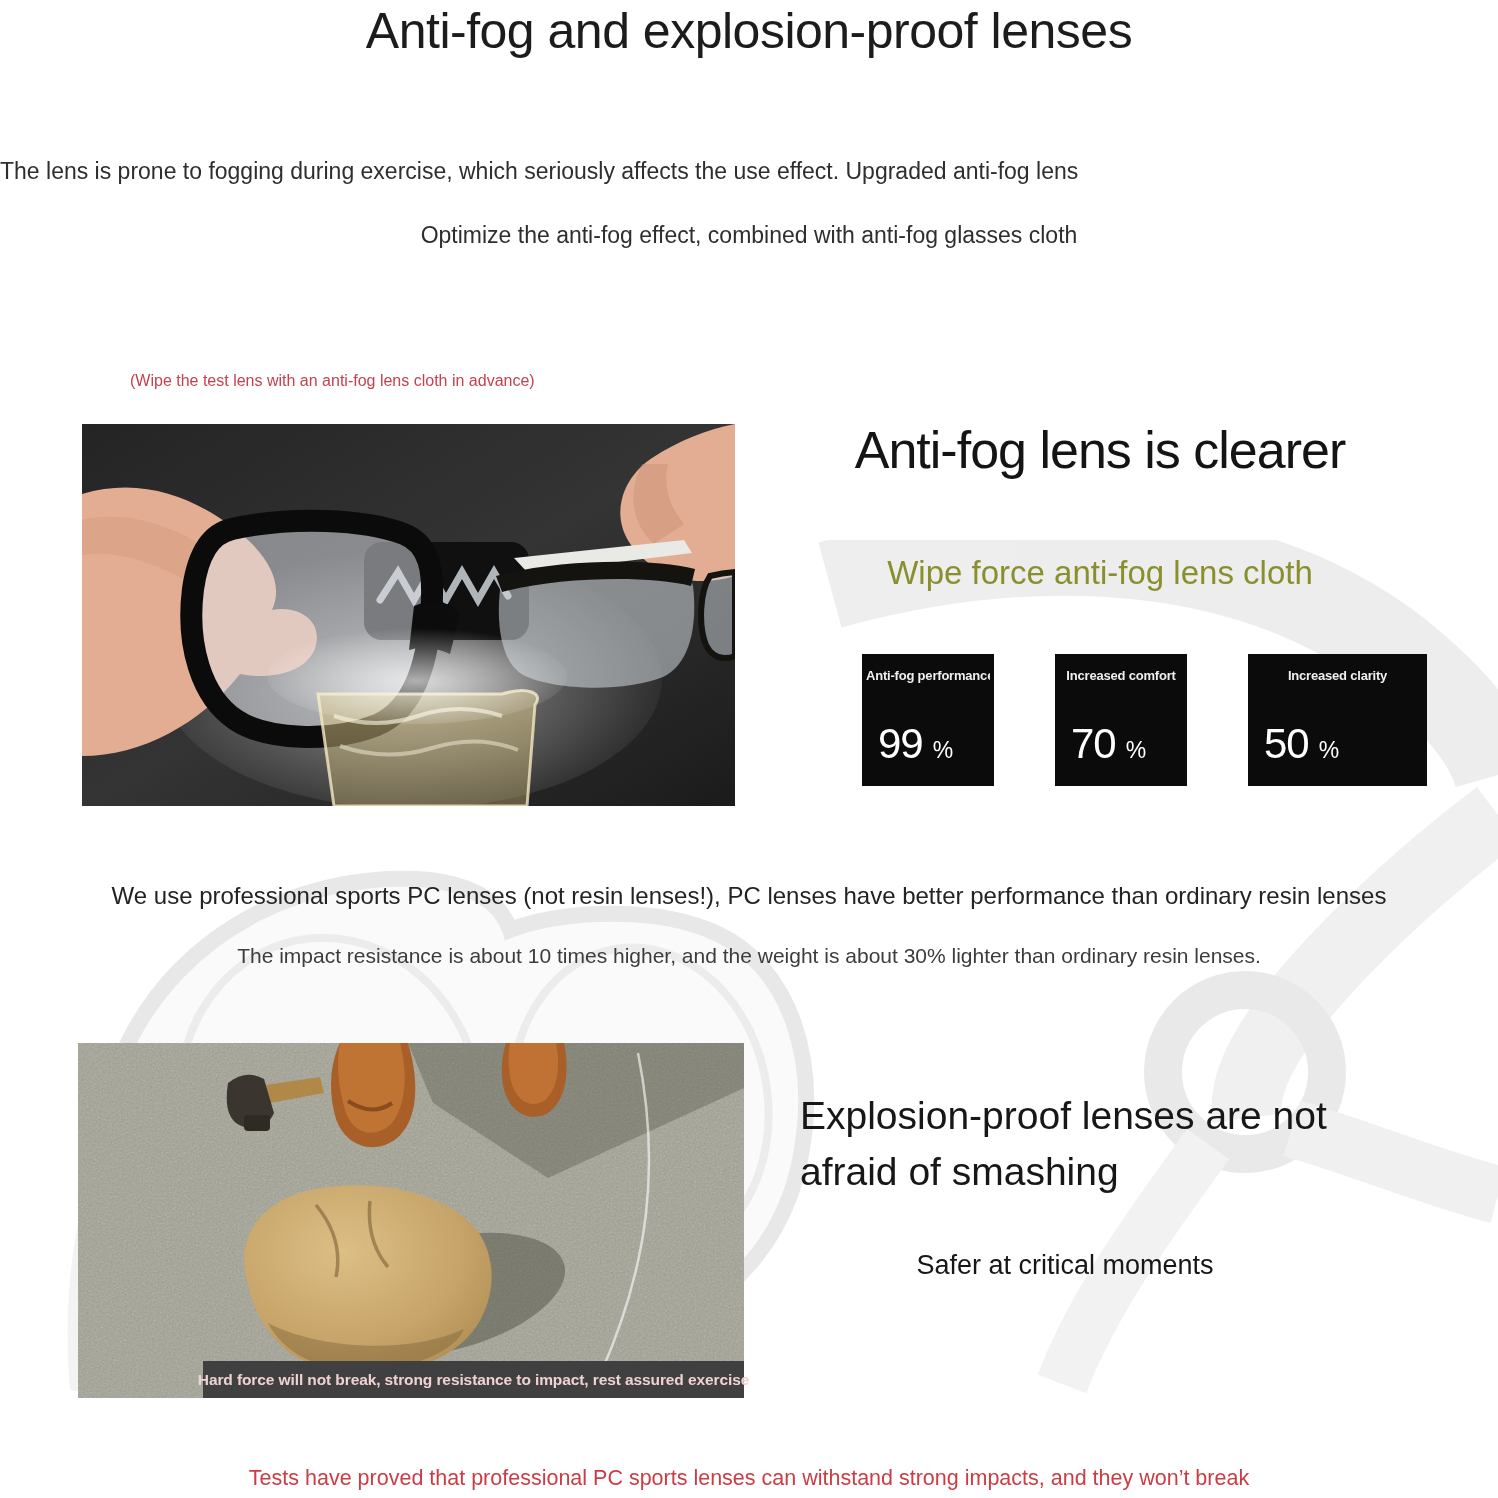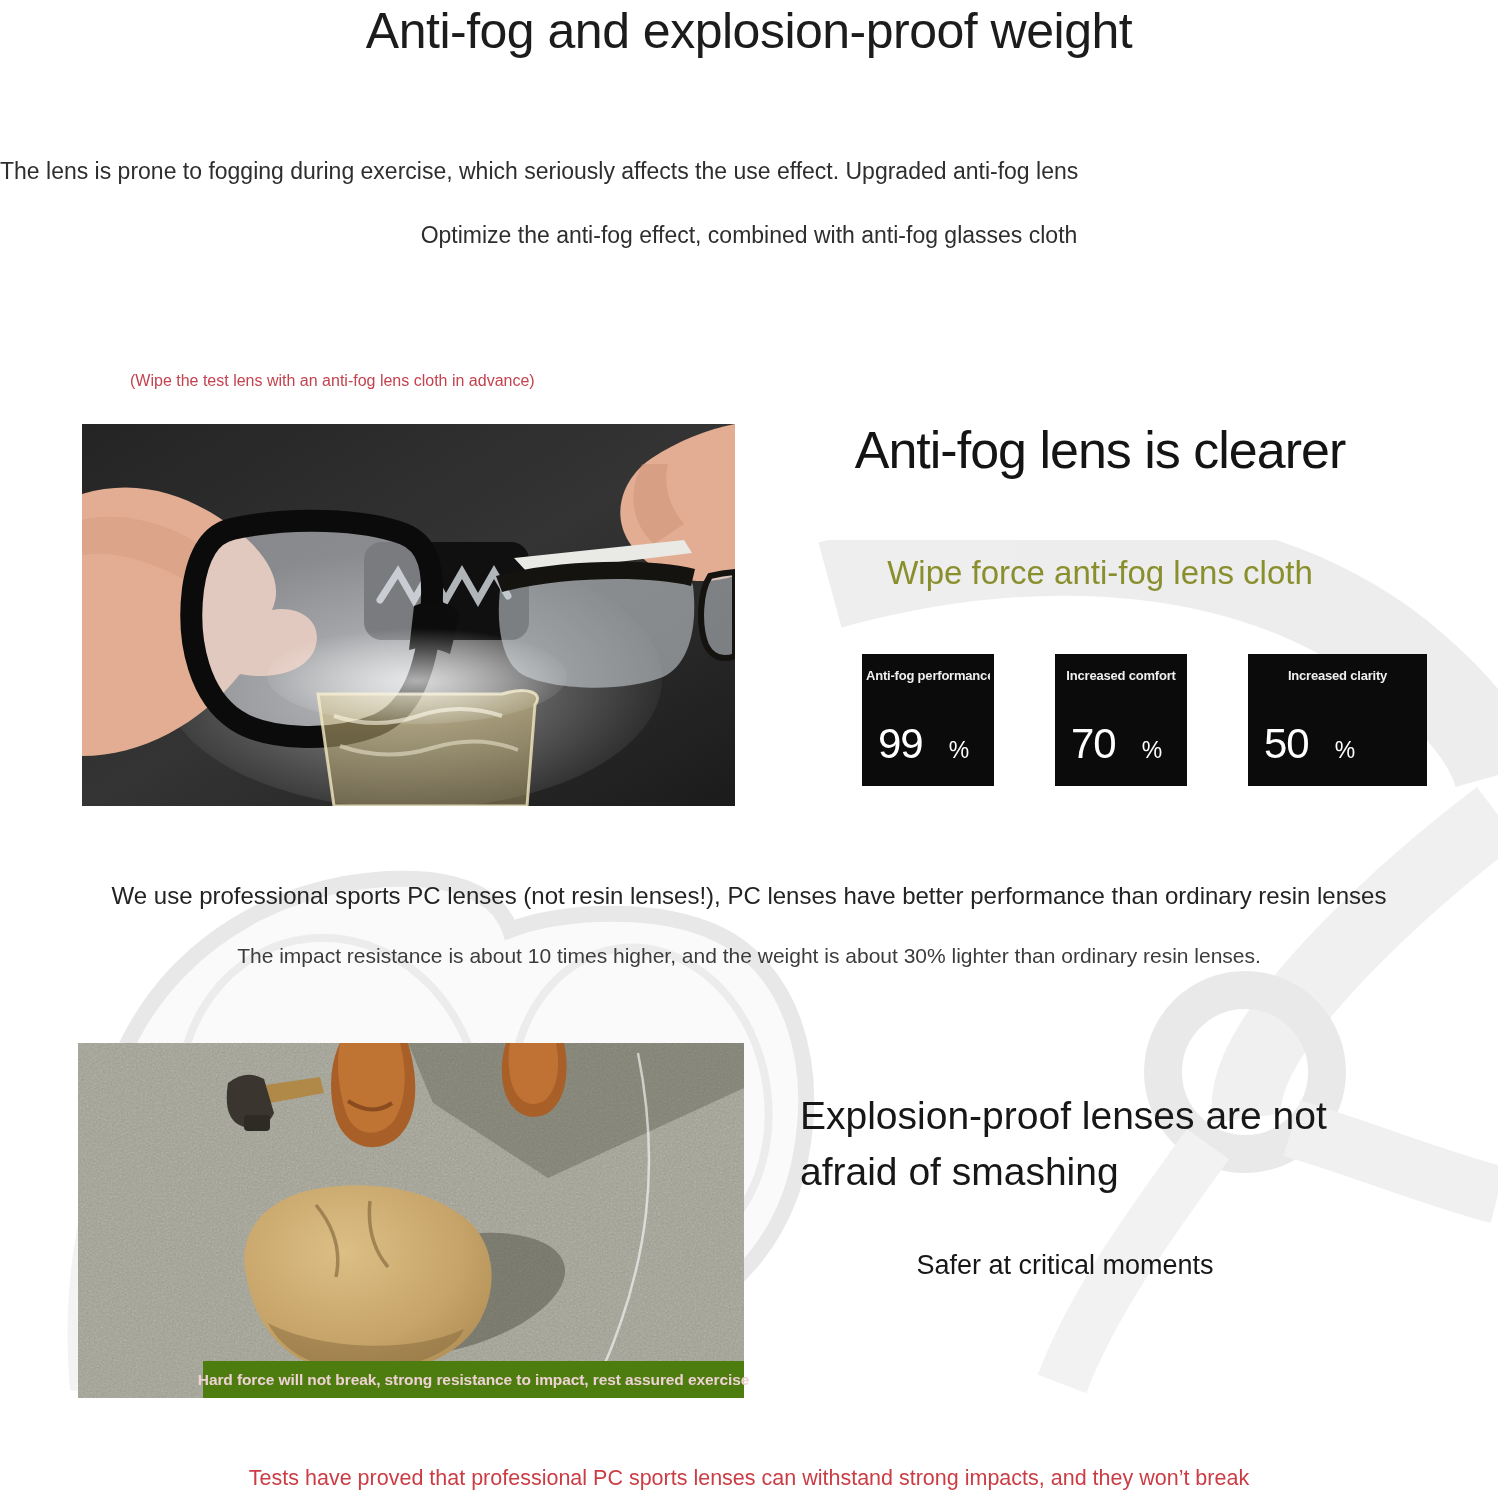--- a/index.html
+++ b/index.html
@@ -19,30 +19,30 @@
   .mid-1{top:882px;left:0;right:0;text-align:center;font-size:24px;color:#232323;z-index:3;}
   .mid-2{top:944px;left:0;right:0;text-align:center;font-size:21px;color:#3c3c3c;z-index:3;}
   .exp-heading{top:1088px;left:800px;width:620px;font-size:39px;line-height:56px;color:#171717;z-index:3;}
   .exp-sub{top:1250px;left:755px;width:620px;text-align:center;font-size:27px;color:#171717;z-index:3;}
   .footer-red{top:1466px;left:0;right:0;text-align:center;font-size:21.5px;color:#cb3d44;z-index:3;}
 
   
   .stat-box{top:654px;width:132px;height:132px;background:#0b0b0b;z-index:3;}
   .stat-box .stat-label{position:absolute;top:14px;left:4px;right:4px;text-align:center;
     font-size:13px;font-weight:600;color:#efefef;letter-spacing:-0.2px;white-space:nowrap;overflow:hidden;}
-  .stat-box .stat-value-row{position:absolute;left:16px;right:8px;bottom:18px;display:flex;align-items:baseline;gap:26px;}
+  .stat-box .stat-value-row{position:absolute;left:16px;right:8px;bottom:18px;display:flex;align-items:baseline;gap:10px;}
   .stat-box .stat-value{font-size:42px;color:#ffffff;letter-spacing:-1px;}
   .stat-box .stat-unit{font-size:23px;color:#ffffff;}
   .stat-1{left:862px;} .stat-2{left:1055px;} .stat-3{left:1248px;padding-left:47px;}
 
   
   .photo-1{left:82px;top:424px;width:653px;height:382px;z-index:2;}
   .photo-2{left:78px;top:1043px;width:666px;height:355px;z-index:2;}
   .photo-1 svg,.photo-2 svg{display:block;width:100%;height:100%;}
-  .photo-caption-banner{position:absolute;left:125px;right:0;bottom:0;height:37px;background:#4d7c0f;
+  .photo-caption-banner{position:absolute;left:125px;right:0;bottom:0;height:37px;background:#404040;
     display:flex;align-items:center;justify-content:center;z-index:4;
     font-size:15.5px;font-weight:bold;color:#efd2d4;white-space:nowrap;letter-spacing:-0.1px;}
 
   
   .watermark{left:0;top:540px;width:1498px;height:920px;z-index:0;}
   .watermark svg{display:block;width:100%;height:100%;}
 </style>
 </head>
 <body>
 
@@ -59,21 +59,21 @@
         <path d="M 120 520 C 180 380, 320 330, 430 340 C 470 345, 500 360, 510 390 C 560 370, 660 365, 720 395
                  C 790 430, 820 520, 800 620 C 780 720, 700 790, 600 800 C 480 812, 360 800, 280 750
                  C 180 690, 100 620, 120 520 Z" fill="rgba(240,240,240,0.55)" stroke="#dadada" stroke-width="16"></path>
         <ellipse cx="330" cy="565" rx="150" ry="168" fill="#f8f8f8" stroke="#e1e1e1" stroke-width="8" transform="rotate(-12 330 565)"></ellipse>
         <ellipse cx="640" cy="565" rx="128" ry="158" fill="#f8f8f8" stroke="#e1e1e1" stroke-width="8" transform="rotate(-8 640 565)"></ellipse>
         <path d="M 120 560 C 80 640, 60 740, 70 850 L 132 858 C 142 760, 162 680, 192 620 Z" fill="#ededed"></path>
       </g>
     </svg>
   </div>
 
-  <div class="abs main-title">Anti-fog and explosion-proof weight</div>
+  <div class="abs main-title">Anti-fog and explosion-proof lenses</div>
   <div class="abs intro-1">The lens is prone to fogging during exercise, which seriously affects the use effect. Upgraded anti-fog lens</div>
   <div class="abs intro-2">Optimize the anti-fog effect, combined with anti-fog glasses cloth</div>
 
   <div class="abs red-note">(Wipe the test lens with an anti-fog lens cloth in advance)</div>
 
   <div class="abs photo-1">
     <svg viewBox="0 0 653 382" preserveAspectRatio="none">
       <defs>
         <linearGradient id="p1bg" x1="0" y1="0" x2="1" y2="1">
           <stop offset="0" stop-color="#242424"></stop>

